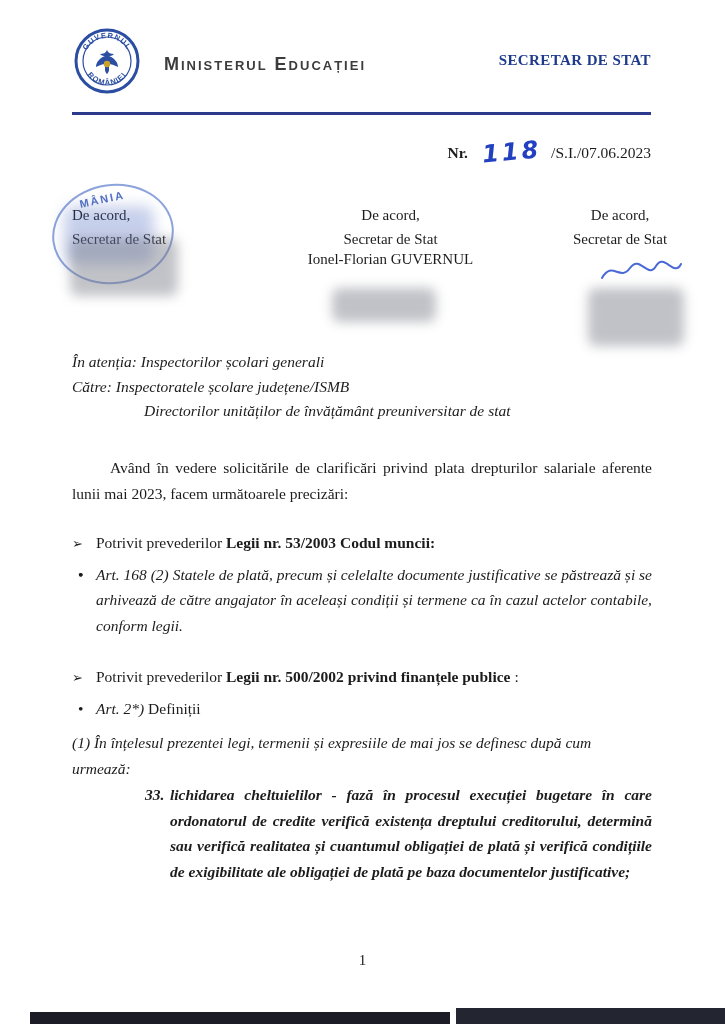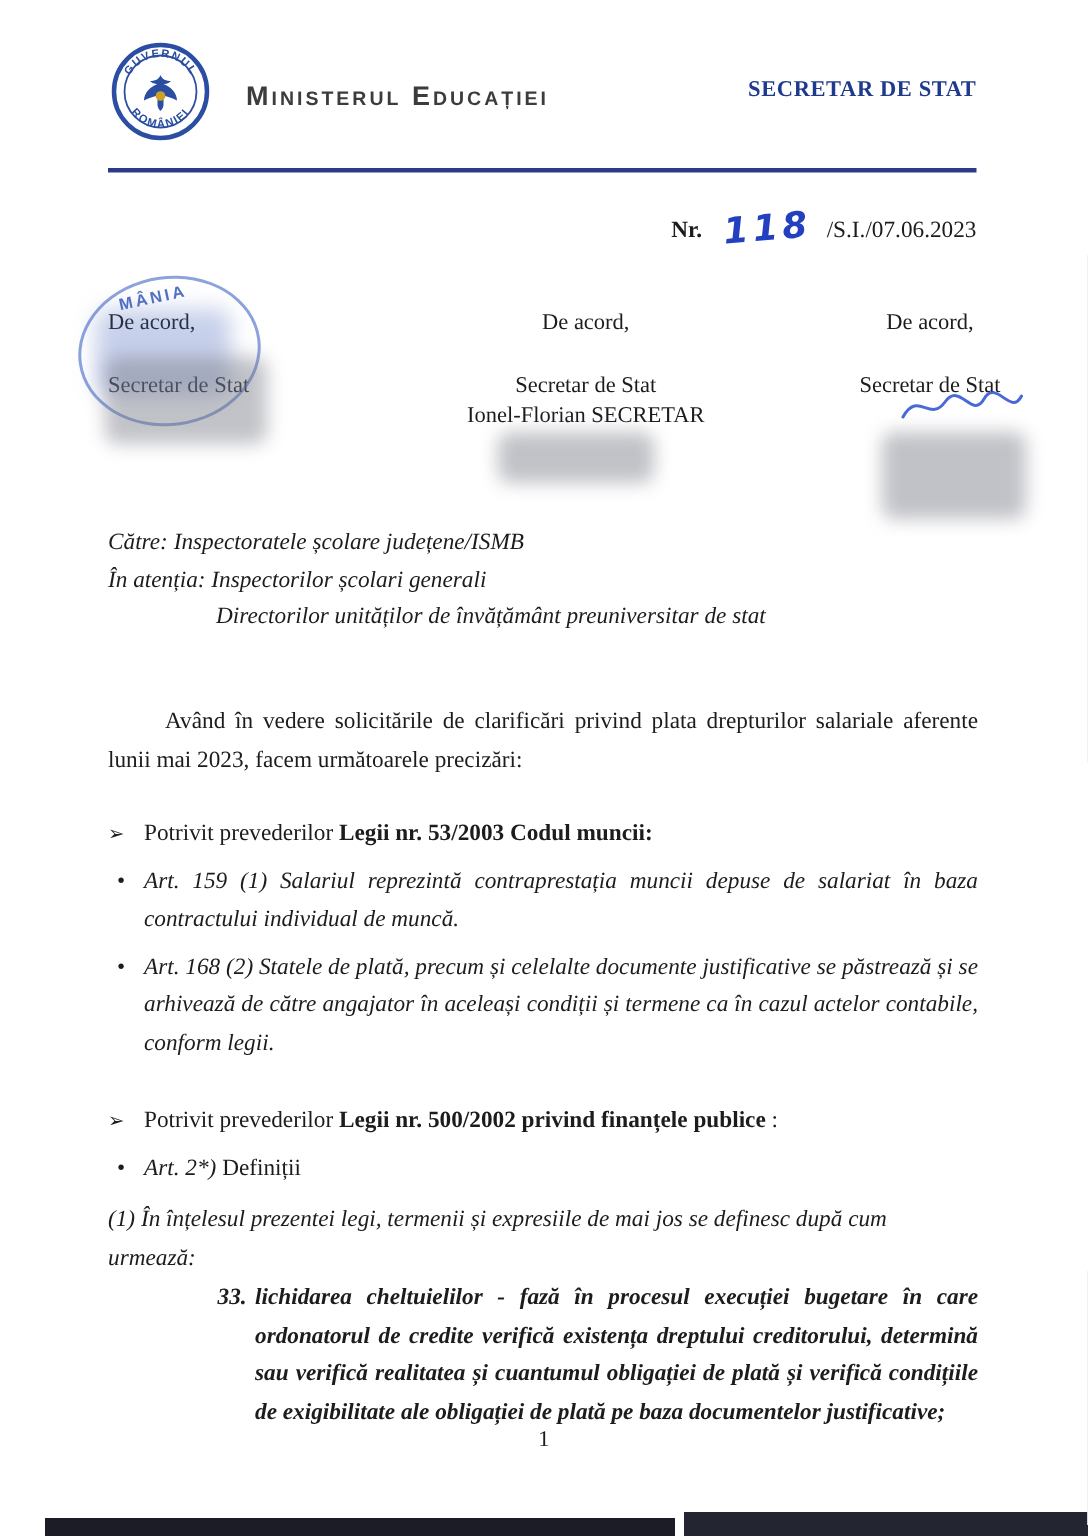--- a/index.html
+++ b/index.html
@@ -23,21 +23,21 @@
   
   .ref-line{position:absolute;top:136px;right:74px;font-size:15.5px;white-space:nowrap;}
   .ref-label{font-weight:600;margin-right:14px;}
   .ref-number{
     display:inline-block;color:#2340c0;font-family:"DejaVu Sans", sans-serif;
     font-style:italic;font-weight:bold;font-size:24px;letter-spacing:3px;
     transform:rotate(-5deg) translateY(2px);margin-right:10px;
   }
   
   .appr{position:absolute;top:206px;font-size:15px;line-height:18px;}
-  .appr .agree{margin-bottom:24px;}
+  .appr .agree{margin-bottom:6px;}
   .appr .role{margin-bottom:2px;}
   .appr-left{left:72px;width:170px;text-align:left;}
   .appr-center{left:278px;width:225px;text-align:center;}
   .appr-right{left:535px;width:170px;text-align:center;}
   
   .stamp{
     position:absolute;left:52px;top:184px;width:118px;height:96px;
     border:2.5px solid rgba(48,88,190,.55);border-radius:50%;
     transform:rotate(-8deg);pointer-events:none;
   }
@@ -52,21 +52,21 @@
   }
   .blur-sig{position:absolute;border-radius:8px;filter:blur(6px);}
   .sig-left{left:70px;top:238px;width:108px;height:58px;background:rgba(120,122,132,.45);}
   .sig-center{left:332px;top:288px;width:104px;height:34px;background:rgba(118,120,130,.45);}
   .sig-right{left:588px;top:288px;width:96px;height:58px;background:rgba(118,120,130,.45);}
   .squiggle{position:absolute;left:598px;top:256px;width:86px;height:30px;}
   
   .addressee{position:absolute;left:72px;top:350px;font-style:italic;font-size:15.5px;line-height:24.5px;}
   .addressee .indent{margin-left:72px;text-align:right;}
   
-  .doc-body{position:absolute;left:72px;top:468px;width:580px;font-size:15.5px;line-height:25.5px;}
+  .doc-body{position:absolute;left:72px;top:455px;width:580px;font-size:15.5px;line-height:25.5px;}
   .intro{text-align:justify;text-indent:38px;}
   .sec-head{position:relative;padding-left:24px;margin-top:24px;}
   .sec-head .arr{position:absolute;left:0;top:1px;font-size:13px;font-family:"DejaVu Sans", sans-serif;}
   .sec-head b{font-weight:bold;}
   .b-item{position:relative;padding-left:18px;margin-left:6px;margin-top:6px;text-align:justify;font-style:italic;}
   .b-item .dot{position:absolute;left:0;top:0;font-style:normal;}
   .def-bullet .norm{font-style:normal;}
   .def-intro{font-style:italic;margin-top:9px;}
   .def-item{position:relative;padding-left:98px;font-style:italic;text-align:justify;margin-top:1px;font-weight:bold;}
   .def-item .num{position:absolute;left:73px;top:0;}
@@ -107,53 +107,53 @@
     <span class="ref-label">Nr.</span><span class="ref-number">118</span><span>/S.I./07.06.2023</span>
   </div>
 
   <div class="appr appr-left">
     <div class="agree">De acord,</div>
     <div class="role">Secretar de Stat</div>
   </div>
   <div class="appr appr-center">
     <div class="agree">De acord,</div>
     <div class="role">Secretar de Stat</div>
-    <div class="name">Ionel-Florian SECRETAR</div>
+    <div class="name">Ionel-Florian GUVERNUL</div>
   </div>
   <div class="appr appr-right">
     <div class="agree">De acord,</div>
     <div class="role">Secretar de Stat</div>
   </div>
 
   <div class="stamp">
     <span class="stamp-text">MÂNIA</span>
   </div>
   <div class="stamp-blob"></div>
   <div class="blur-sig sig-left"></div>
   <div class="blur-sig sig-center"></div>
   <div class="blur-sig sig-right"></div>
   <svg class="squiggle" viewBox="0 0 86 30">
     <path d="M4 22 C 14 4, 22 26, 32 12 S 50 24, 58 10 S 76 22, 83 8" fill="none" stroke="rgba(42,79,208,.85)" stroke-width="2" stroke-linecap="round"></path>
   </svg>
 
   <div class="addressee">
+    <div>În atenția: Inspectorilor școlari generali</div>
     <div>Către: Inspectoratele școlare județene/ISMB</div>
-    <div>În atenția: Inspectorilor școlari generali</div>
     <div class="indent">Directorilor unităților de învățământ preuniversitar de stat</div>
   </div>
 
   <div class="doc-body">
     <p class="intro" style="margin:0;">Având în vedere solicitările de clarificări privind plata drepturilor salariale aferente lunii mai 2023, facem următoarele precizări:</p>
 
     <div class="sec-head">
       <span class="arr">➢</span><span>Potrivit prevederilor </span><b>Legii nr. 53/2003 Codul muncii:</b><span></span>
     </div>
 
     <div class="b-item">
-      <span class="dot">•</span><span>Art. 159 (1) Salariul reprezintă contraprestația muncii depuse de salariat în baza contractului individual de muncă.</span>
+      <span class="dot">•</span>
     </div>
     <div class="b-item">
       <span class="dot">•</span><span>Art. 168 (2) Statele de plată, precum și celelalte documente justificative se păstrează și se arhivează de către angajator în aceleași condiții și termene ca în cazul actelor contabile, conform legii.</span>
     </div>
 
     <div class="sec-head sec2">
       <span class="arr">➢</span><span>Potrivit prevederilor </span><b>Legii nr. 500/2002 privind finanțele publice</b><span> :</span>
     </div>
 
     <div class="b-item def-bullet">

